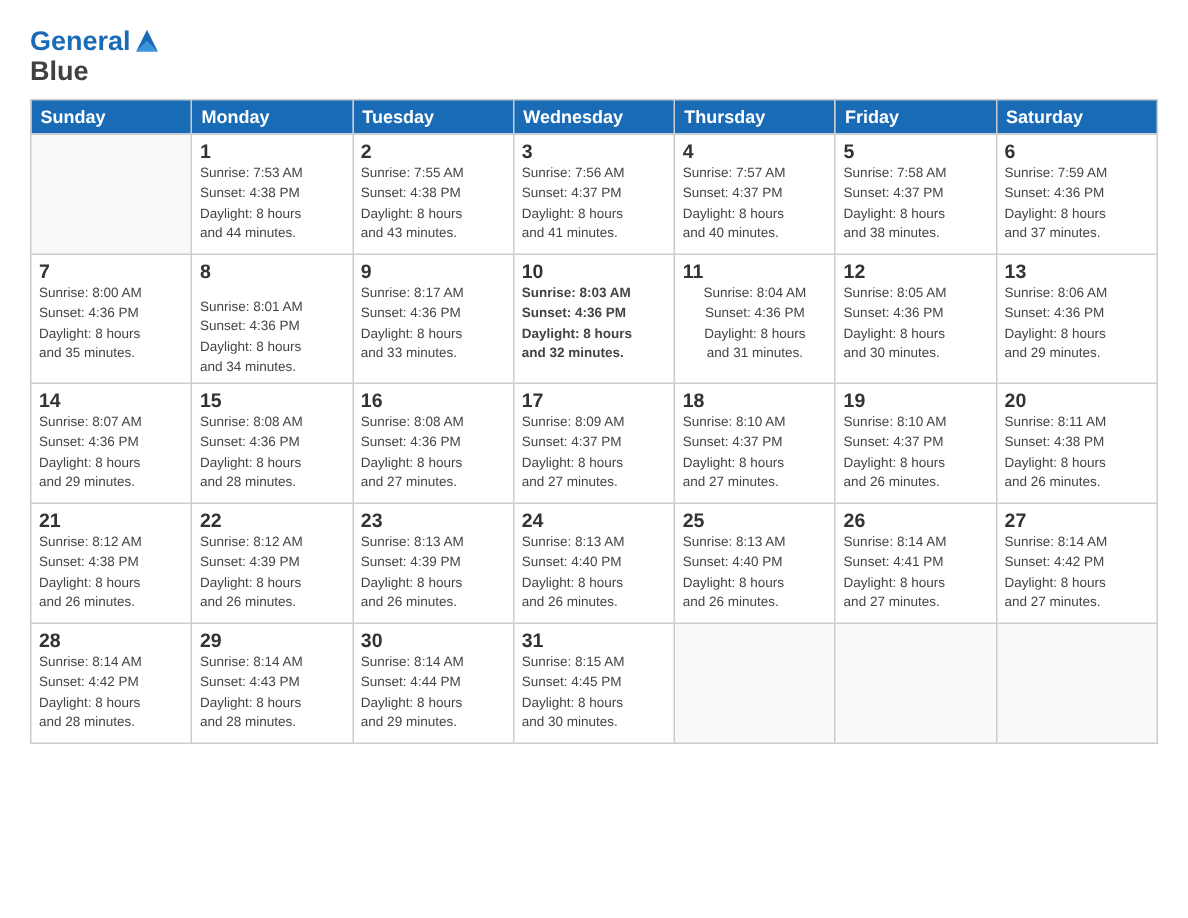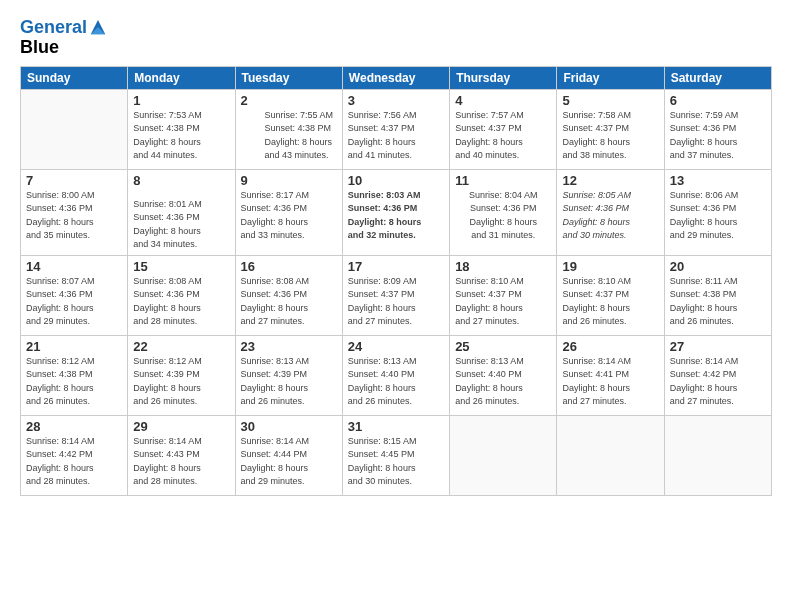--- a/index.html
+++ b/index.html
@@ -101,21 +101,21 @@
       <div>
         <div style="display:flex;">
           <span class="logo-text">
             <span>General</span>
           </span>
           <svg class="logo-icon" viewBox="0 0 20 22" fill="none">
             <polygon points="2,18 10,2 18,18" fill="#1a6bb5"></polygon>
             <polygon points="10,10 18,18 2,18" fill="#4da6e8" opacity="0.7"></polygon>
           </svg>
         </div>
-        <div class="logo-text" style="color:#000000;font-size:18px;font-weight:bold;">Blue</div>
+        <div class="logo-text" style="color:#404040;font-size:18px;font-weight:bold;">Blue</div>
       </div>
     </div>
     <div class="title-block">
       <div class="month-title"></div>
       <div class="subtitle"></div>
     </div>
   </div>
 
   <table class="calendar">
     <thead>
@@ -134,21 +134,21 @@
           <td class="empty"></td>
           <td>
             <span class="day-num">1</span>
             <div class="day-info" style="white-space: pre-line;">Sunrise: 7:53 AM
 Sunset: 4:38 PM
 Daylight: 8 hours
 and 44 minutes.</div>
           </td>
           <td>
             <span class="day-num">2</span>
-            <div class="day-info" style="white-space: pre-line; margin-left: 24px;">Sunrise: 7:55 AM
+            <div class="day-info" style="white-space: pre-line;">Sunrise: 7:55 AM
 Sunset: 4:38 PM
 Daylight: 8 hours
 and 43 minutes.</div>
           </td>
           <td>
             <span class="day-num">3</span>
             <div class="day-info" style="white-space: pre-line;">Sunrise: 7:56 AM
 Sunset: 4:37 PM
 Daylight: 8 hours
 and 41 minutes.</div>
@@ -206,21 +206,21 @@
           </td>
           <td>
             <span class="day-num">11</span>
             <div class="day-info" style="white-space: pre-line; text-align: center;">Sunrise: 8:04 AM
 Sunset: 4:36 PM
 Daylight: 8 hours
 and 31 minutes.</div>
           </td>
           <td>
             <span class="day-num">12</span>
-            <div class="day-info" style="white-space: pre-line; font-style: italic;">Sunrise: 8:05 AM
+            <div class="day-info" style="white-space: pre-line;">Sunrise: 8:05 AM
 Sunset: 4:36 PM
 Daylight: 8 hours
 and 30 minutes.</div>
           </td>
           <td>
             <span class="day-num">13</span>
             <div class="day-info" style="white-space: pre-line;">Sunrise: 8:06 AM
 Sunset: 4:36 PM
 Daylight: 8 hours
 and 29 minutes.</div>

